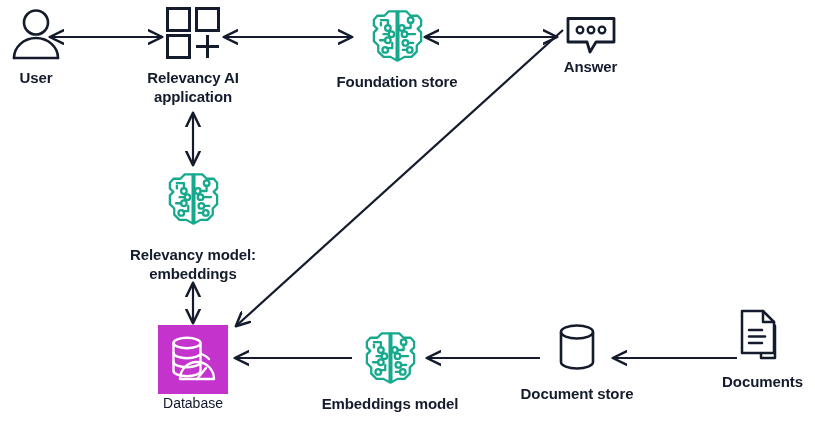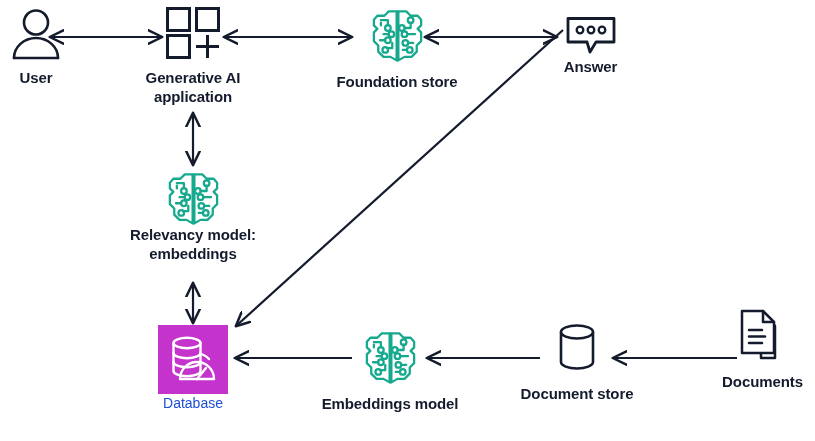--- a/index.html
+++ b/index.html
@@ -31,21 +31,21 @@
     font-size: 15px;
     font-weight: bold;
     color: #141b2d;
     line-height: 1.25;
     letter-spacing: -0.1px;
     white-space: pre-line;
   }
   .sublbl {
     font-size: 14px;
     font-weight: normal;
-    color: #1d4ed8;
+    color: #0f172a;
     line-height: 1.25;
     margin-top: 1px;
   }
   svg.edge-layer {
     position: absolute;
     left: 0;
     top: 0;
     width: 815px;
     height: 441px;
     pointer-events: none;
@@ -105,21 +105,21 @@
   </div>
 
   <div class="node" style="left:113px; top:6px; width:160px;">
     <svg class="glyph" width="56" height="54" viewBox="0 0 56 54">
       <rect x="2.5" y="2.5" width="22" height="22" fill="none" stroke="#141b2d" stroke-width="3"></rect>
       <rect x="31.5" y="2.5" width="22" height="22" fill="none" stroke="#141b2d" stroke-width="3"></rect>
       <rect x="2.5" y="29.5" width="22" height="22" fill="none" stroke="#141b2d" stroke-width="3"></rect>
       <line x1="42.5" y1="29" x2="42.5" y2="52" stroke="#141b2d" stroke-width="3"></line>
       <line x1="31" y1="40.5" x2="54" y2="40.5" stroke="#141b2d" stroke-width="3"></line>
     </svg>
-    <div class="lbl" style="margin-top:9px;">Generative AI
+    <div class="lbl" style="margin-top:9px;">Relevancy AI
 application</div>
   </div>
 
   <div class="node" style="left:312px; top:7px; width:170px;">
     <svg class="glyph" width="57" height="56" viewBox="0 0 64 64">
       <g fill="none" stroke="#17a98e" stroke-width="2.6" stroke-linejoin="round" stroke-linecap="round">
         <path d="M31 5 L22 5 L17 10 L9 10 L5 14.5 L5 21 L9 25 L5 29 L5 39 L10 44 L10 51 L16 57 L24 57 L31 61 Z"></path>
         <path d="M33 5 L42 5 L47 10 L55 10 L59 14.5 L59 21 L55 25 L59 29 L59 39 L54 44 L54 51 L48 57 L40 57 L33 61 Z"></path>
         <line x1="32" y1="5" x2="32" y2="61"></line>
         <path d="M13 15 L21 15 L21 21"></path>
@@ -174,21 +174,21 @@
         <path d="M47 18 L47 24 L40 24"></path>
         <circle cx="37" cy="24" r="3.2"></circle>
         <path d="M52 31 L43 31"></path>
         <circle cx="40" cy="31" r="3.2"></circle>
         <path d="M44 41 L50 41"></path>
         <circle cx="41" cy="41" r="3.2"></circle>
         <circle cx="46" cy="49" r="3.2"></circle>
         <path d="M38 49 L43 49"></path>
       </g>
     </svg>
-    <div class="lbl" style="margin-top:0;">Relevancy model:
+    <div class="lbl" style="margin-top:20px;">Relevancy model:
 embeddings</div>
   </div>
 
   <div class="node" style="left:128px; top:325px; width:130px;">
     <div class="memdb-tile">
       <svg class="glyph" width="70" height="69" viewBox="0 0 70 69">
         <g fill="none" stroke="#ffffff" stroke-width="2.4" stroke-linejoin="round" stroke-linecap="round">
           <ellipse cx="29" cy="18" rx="13.5" ry="5.2"></ellipse>
           <path d="M15.5 18 L15.5 46 A 13.5 5.2 0 0 0 42.5 46 L42.5 18"></path>
           <path d="M15.5 28 A 13.5 5.2 0 0 0 42.5 28"></path>

